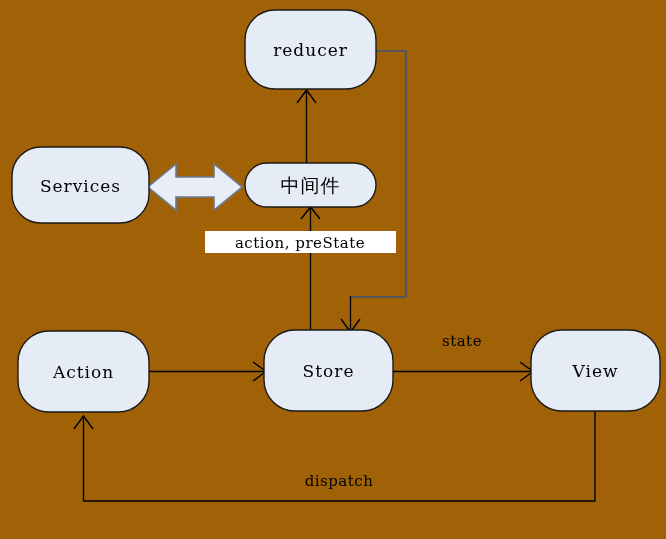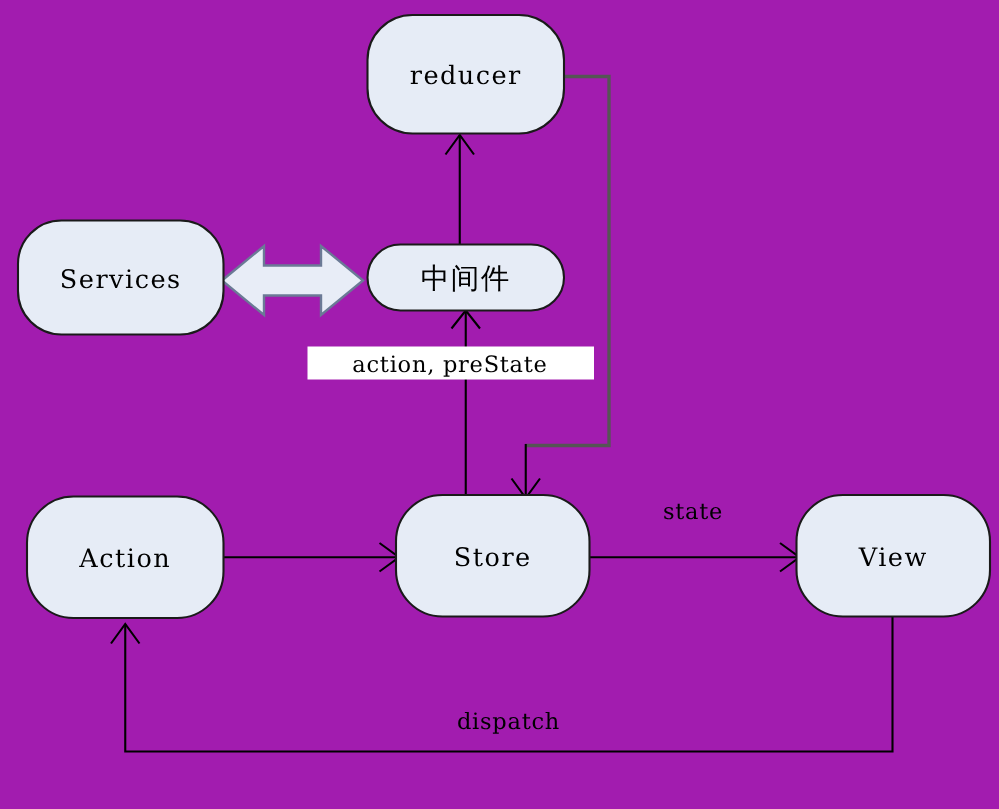--- a/index.html
+++ b/index.html
@@ -7,21 +7,21 @@
     padding: 0;
     background: #ffffff;
   }
   body {
     font-family: "DejaVu Serif", serif;
   }
   #diagram-root {
     position: relative;
     width: 666px;
     height: 539px;
-    background: #a21caf;
+    background: #a16207;
     overflow: hidden;
   }
   #diagram-svg {
     position: absolute;
     top: 0;
     left: 0;
     width: 666px;
     height: 539px;
   }
   .node-label {

